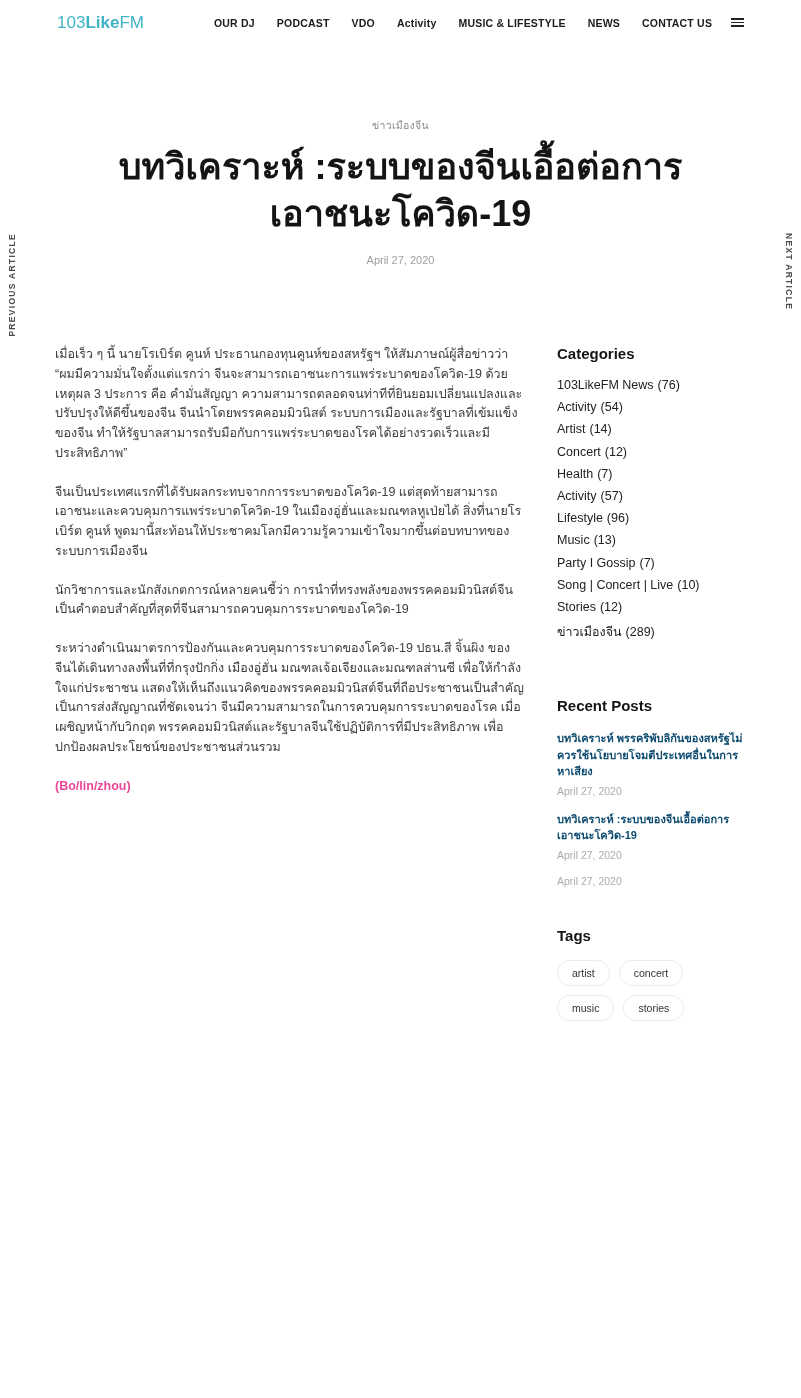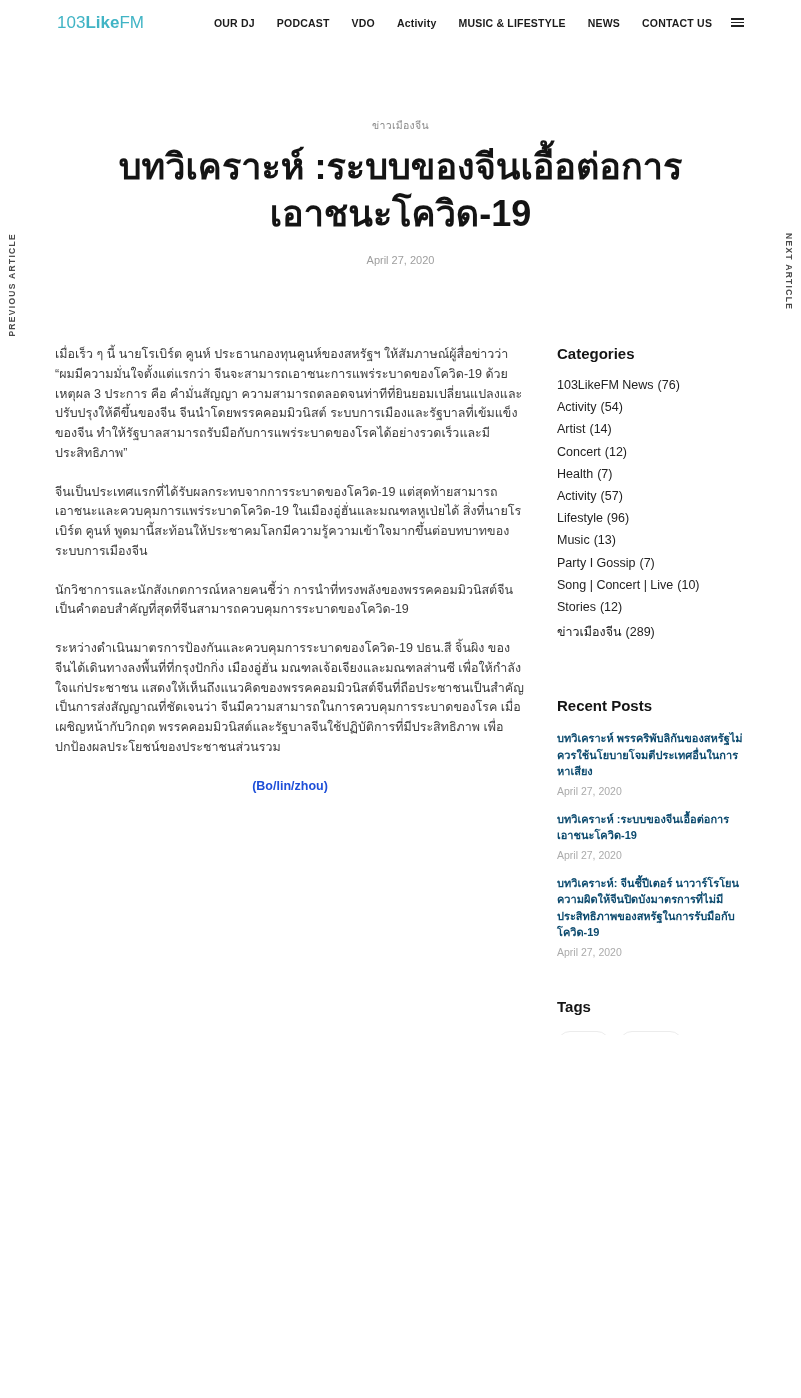--- a/index.html
+++ b/index.html
@@ -26,21 +26,21 @@
 
   
   .side-label { position:absolute; font-size:8.5px; font-weight:700; letter-spacing:1.3px; color:#4a4a4a; writing-mode:vertical-rl; cursor:pointer; }
   .side-label.prev { left:7px; top:233px; transform:rotate(180deg); }
   .side-label.next { right:7px; top:233px; }
 
   
   .content { height:710px; display:flex; padding:5px 56px 0 55px; gap:32px; }
   article.body { width:470px; }
   article.body p { font-size:12.5px; line-height:1.58; color:#3d3d3d; margin-bottom:19px; }
-  article.body p.sig { font-weight:700; color:#1d4ed8;text-align:center; }
+  article.body p.sig { font-weight:700; color:#ec4899; }
 
   aside.sidebar { flex:1; padding-top:0; }
   .side-h { font-size:15px; font-weight:800; color:#141414; margin-bottom:16px; }
   ul.cats { list-style:none; margin-bottom:55px; }
   ul.cats li { font-size:12.5px; color:#222; margin-bottom:8.2px; cursor:pointer; }
   ul.cats li span { display:inline; }
   ul.cats li .cnt { margin-left:4px; }
   .post { margin-bottom:14px; }
   .post-title { font-size:11px; font-weight:700; color:#0c4a6e; line-height:1.5; cursor:pointer; }
   .post-date { font-size:10.5px; color:#ababab; margin-top:5px; }
@@ -153,21 +153,20 @@
         <h3 class="side-h">Recent Posts</h3>
         <div class="post">
           <div class="post-title">บทวิเคราะห์ พรรคริพับลิกันของสหรัฐไม่ควรใช้นโยบายโจมตีประเทศอื่นในการหาเสียง</div>
           <div class="post-date">April 27, 2020</div>
         </div>
         <div class="post">
           <div class="post-title">บทวิเคราะห์ :ระบบของจีนเอื้อต่อการเอาชนะโควิด-19</div>
           <div class="post-date">April 27, 2020</div>
         </div>
         <div class="post">
-          <div class="post-title">บทวิเคราะห์: จีนชี้ปีเตอร์ นาวาร์โรโยนความผิดให้จีนปิดบังมาตรการที่ไม่มีประสิทธิภาพของสหรัฐในการรับมือกับโควิด-19</div>
           <div class="post-date">April 27, 2020</div>
         </div>
       </div>
 
       <h3 class="side-h">Tags</h3>
       <div class="tags-wrap">
         <span class="pill">artist</span>
         <span class="pill">concert</span>
         <span class="pill">music</span>
         <span class="pill">stories</span>

